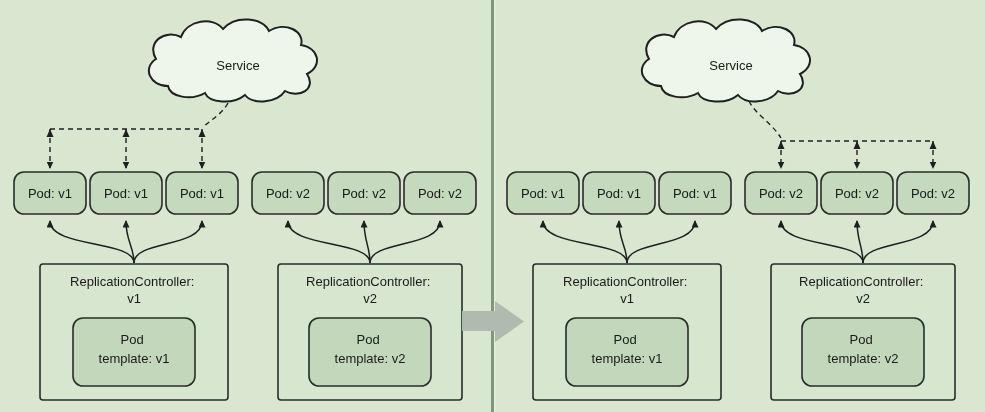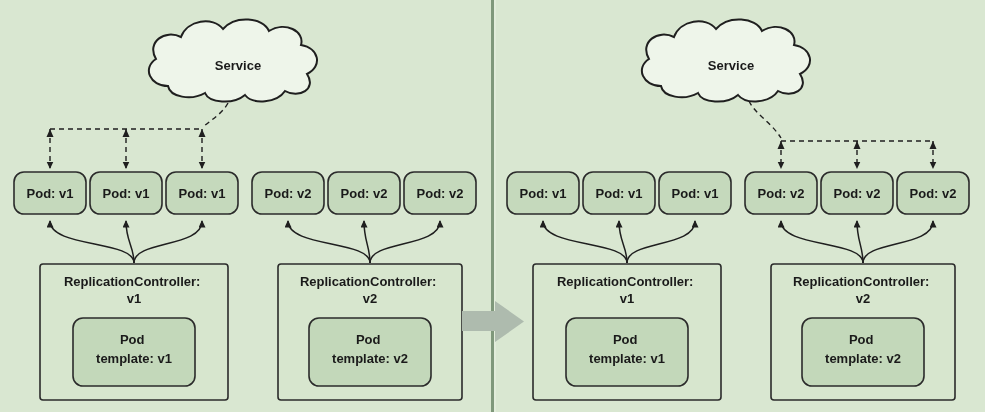--- a/index.html
+++ b/index.html
@@ -3,21 +3,20 @@
 <meta charset="utf-8">
 <style>
   html, body { margin: 0; padding: 0; }
   body { background: #c9dcc2; }
   .stage {
     position: relative;
     width: 985px;
     height: 412px;
     background: #d9e7d1;
     overflow: hidden;
-    font-weight: bold;
   }
   svg { display: block; }
   .pod   { fill: #c5d9bc; stroke: #2b2b2b; stroke-width: 1.6; }
   .rc    { fill: #d7e6ce; stroke: #2b2b2b; stroke-width: 1.6; }
   .tpl   { fill: #c3d8ba; stroke: #2b2b2b; stroke-width: 1.6; }
   .cloud { fill: #eef5ea; stroke: #1f1f1f; stroke-width: 2; }
   .solid-link  { fill: none; stroke: #1f1f1f; stroke-width: 1.5; }
   .dashed-link { fill: none; stroke: #1f1f1f; stroke-width: 1.4; stroke-dasharray: 5 4; }
   .arrow-tri   { fill: #1f1f1f; }
   .lbl {

